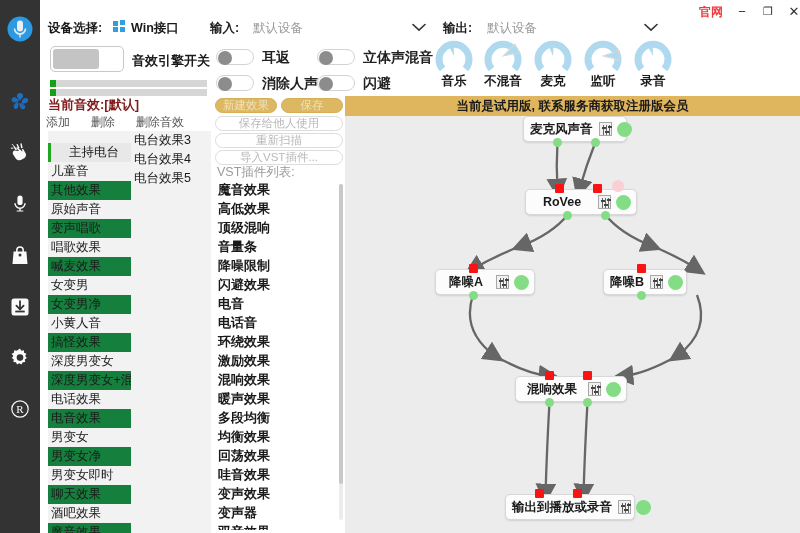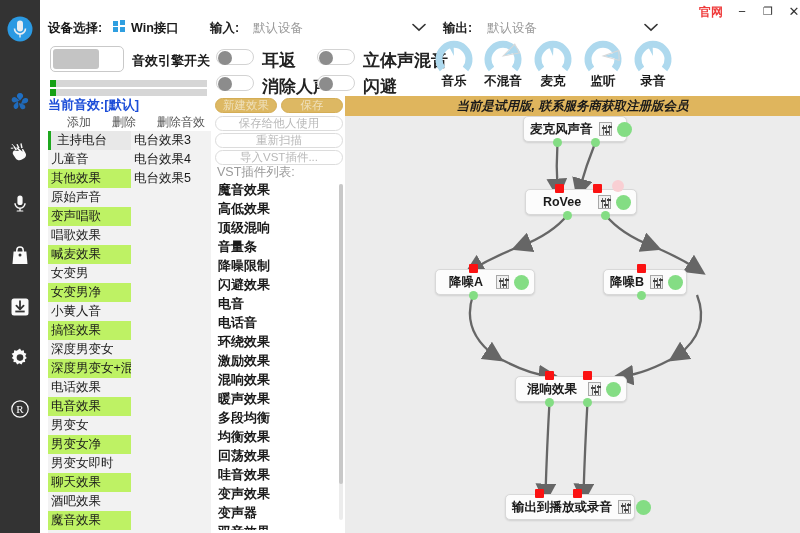--- a/index.html
+++ b/index.html
@@ -43,56 +43,56 @@
   }
   #eng-switch .knob { position:absolute; left:2px; top:2px; width:46px; height:20px; background:#c4c4c4; border-radius:3px; }
   #eng-label { position:absolute; left:92px; top:52px; font-weight:bold; font-size:13px; }
 
   .meter { position:absolute; left:10px; width:157px; height:7px; background:#d6d6d6; }
   .meter .fill { position:absolute; left:0; top:0; height:7px; background:#16a016; }
   #meter1 { top:80px; }
   #meter2 { top:89px; }
   .sw { position:absolute; width:38px; height:16px; border:1px solid #d3d3d3; border-radius:9px; background:#fff; }
   .sw .dot { position:absolute; left:1px; top:1px; width:14px; height:14px; border-radius:50%; background:#8c8c8c; }
-  .sw-lbl { position:absolute; font-weight:bold; font-size:17px; white-space:nowrap; }
+  .sw-lbl { position:absolute; font-weight:bold; font-size:14px; white-space:nowrap; }
 
   
   .io-lbl { position:absolute; font-weight:bold; font-size:12.5px; }
   .io-val { position:absolute; font-size:12.5px; color:#9a9a9a; }
   .chev { position:absolute; width:14px; height:9px; }
 
   
   .knob-wrap { position:absolute; top:38px; width:46px; }
   .knob-wrap svg { display:block; margin:0 auto; }
   .knob-cap { text-align:center; font-size:12.5px; font-weight:bold; margin-top:1px; color:#1a1a1a; }
 
   
   #site { position:absolute; left:659px; top:4px; color:#ef3b3b; font-size:12px; font-weight:bold; }
   .wbtn { position:absolute; top:3px; width:20px; height:16px; display:flex; align-items:center; justify-content:center; color:#333; font-size:13px; }
 
   
   #banner {
     position:absolute; left:345px; top:96px; width:455px; height:20px;
     background:#dfb councils;
   }
-  #banner { background:#dfb55d;font-style:italic; }
+  #banner { background:#dfb55d; }
   #banner span {
     display:block; text-align:center; line-height:20px; font-size:12.5px; font-weight:bold; color:#1a1a1a;
   }
 
   
-  #cur-eff { position:absolute; left:48px; top:96px; font-size:13px; font-weight:bold; color:#1d4ed8; }
-  #act-row { position:absolute; left:57px; top:114px; width:165px; height:16px; }
+  #cur-eff { position:absolute; left:48px; top:96px; font-size:13px; font-weight:bold; color:#7f1d1d; }
+  #act-row { position:absolute; left:36px; top:114px; width:165px; height:16px; }
   #act-row .act { position:absolute; font-size:12px; color:#555; }
 
   #col-a { position:absolute; left:48px; top:131px; width:83px; height:402px; background:#f2f2f2; overflow:hidden; }
   #col-b { position:absolute; left:131px; top:131px; width:80px; height:402px; background:#f2f2f2; overflow:hidden; }
   .eff-item { height:19px; line-height:19px; padding-left:3px; font-size:12.5px; color:#1a1a1a; white-space:nowrap; }
-  .eff-item.alt { background:#bef264; }
-  .eff-item.sel { background:#e8e8e8; border-left:3px solid #1fa81f; padding-left:6px; }
+  .eff-item.alt { background:#15803d; }
+  .eff-item.sel { background:#e8e8e8; border-left:3px solid #1fa81f; padding-left:18px;margin-top:12px; }
   #col-b .eff-item { background:transparent; }
 
   
   #mid { position:absolute; left:213px; top:96px; width:132px; height:437px; background:#fff; }
   .btn {
     position:absolute; left:2px; width:128px; height:15px; border:1px solid #dcdcdc; border-radius:8px;
     background:#fff; color:#b8b8b8; font-size:11.5px; text-align:center; line-height:13px;
   }
   .btn.gold { background:#ddb863; color:#efe0bb; border-color:#d4ad55; }
   .btn.half { width:62px; }

